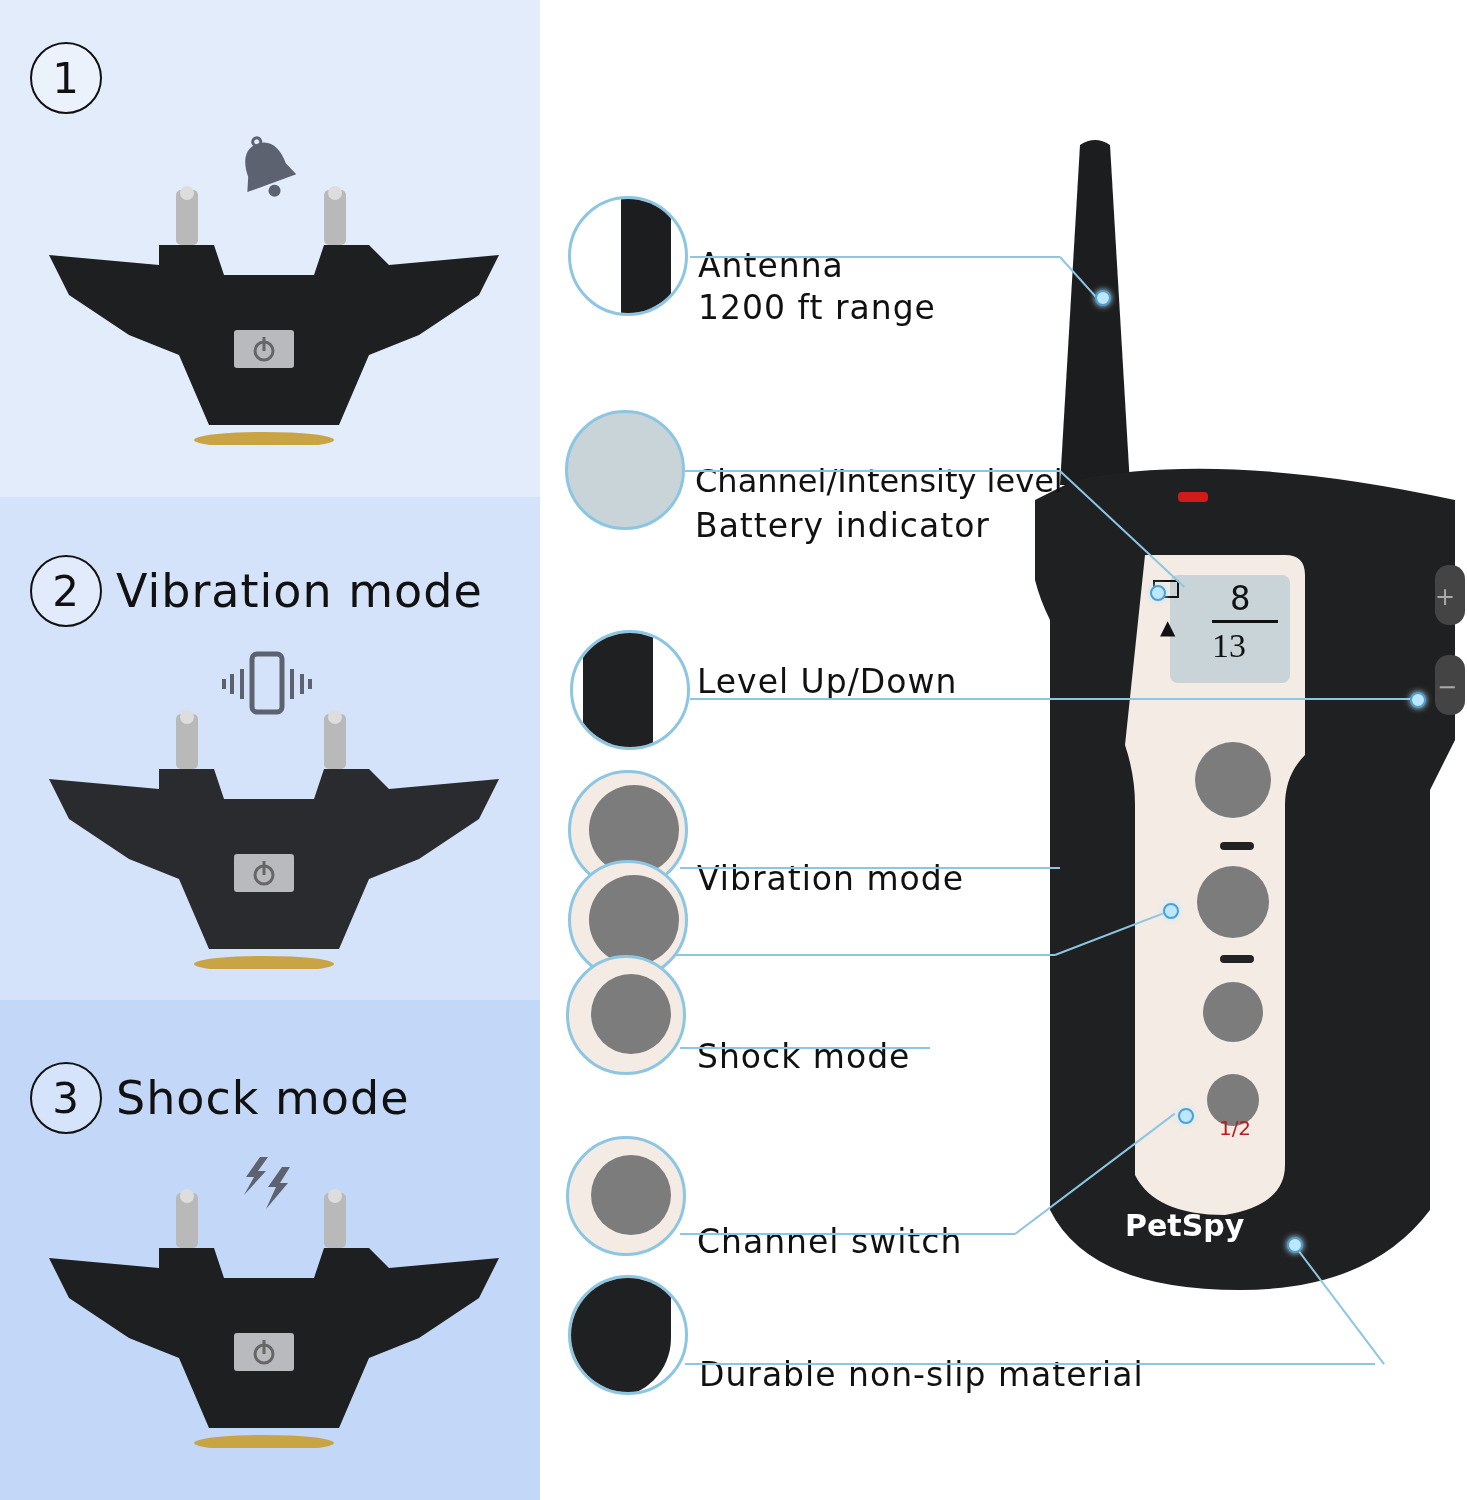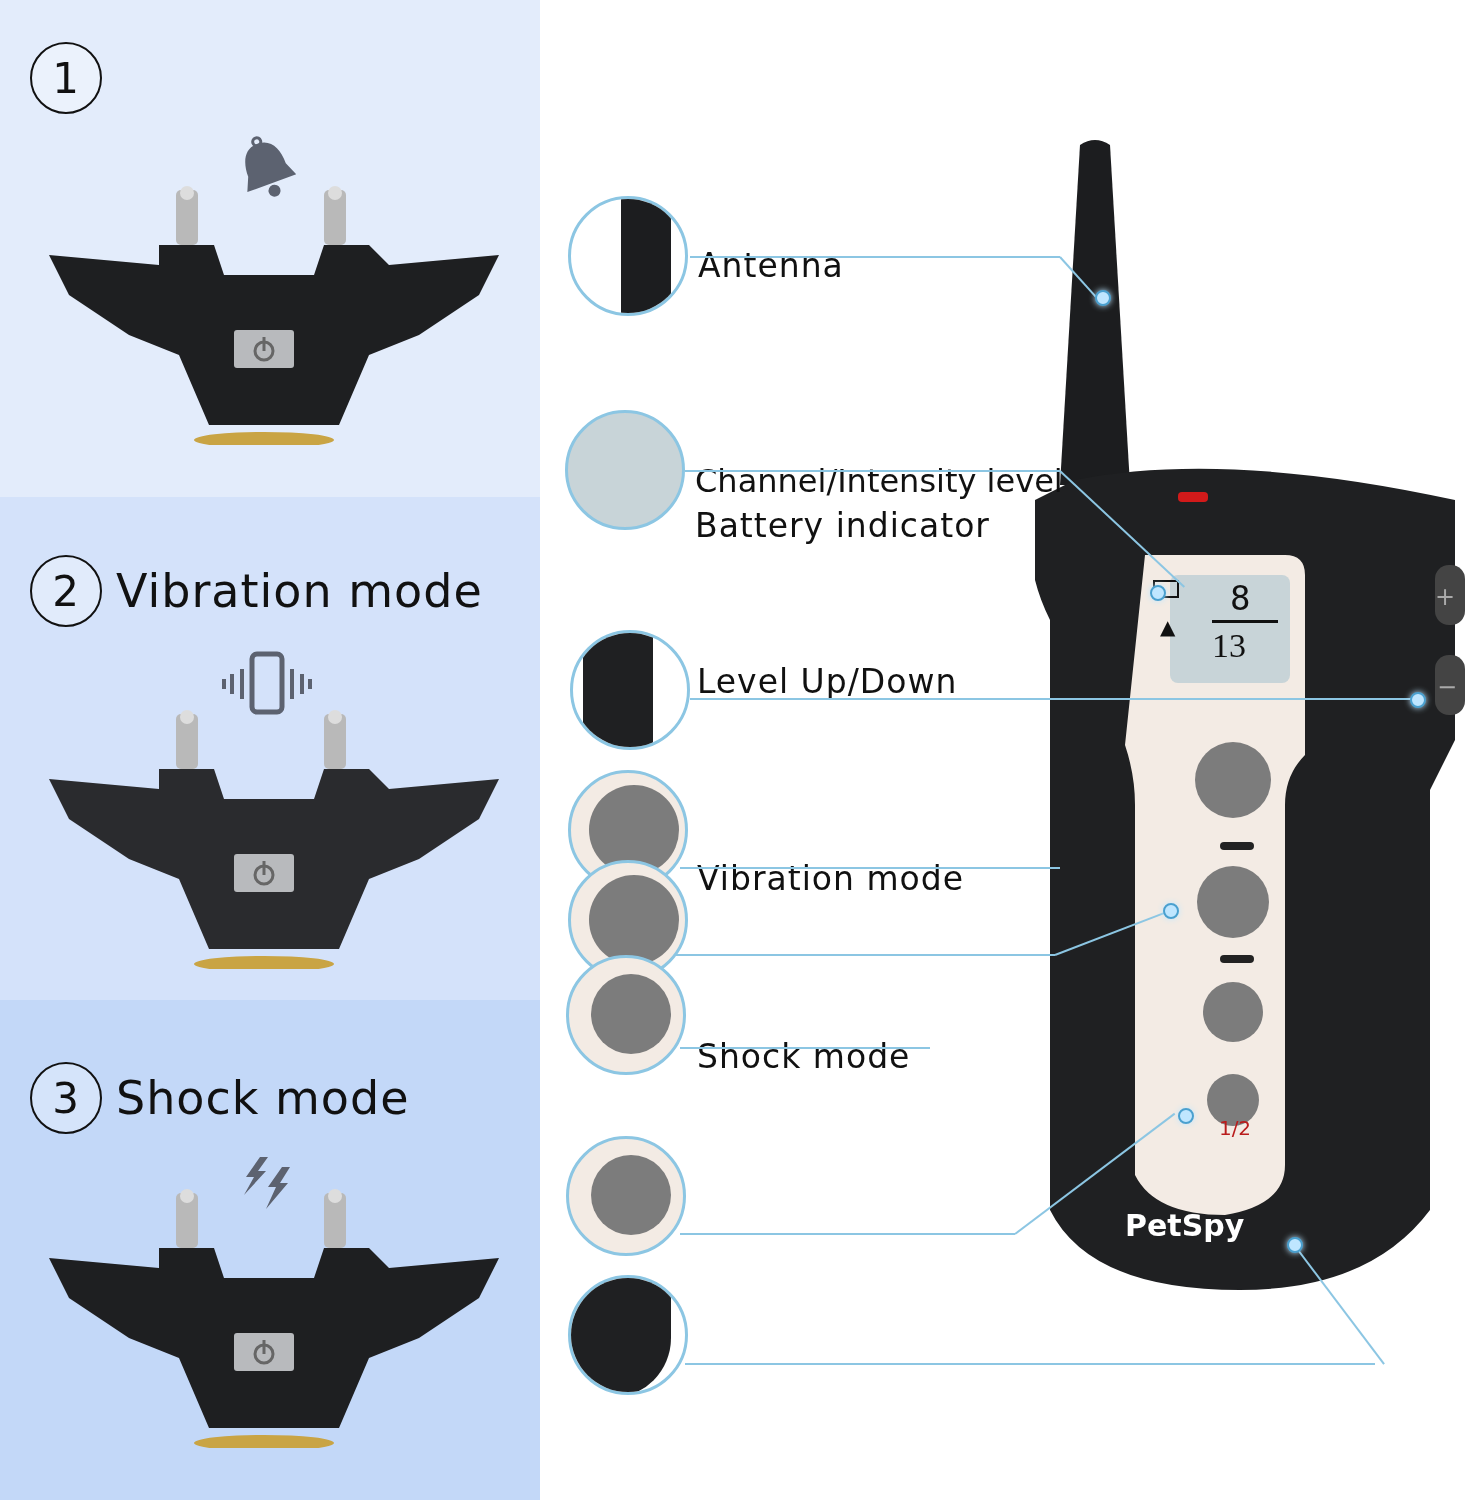--- a/index.html
+++ b/index.html
@@ -139,25 +139,28 @@
       <div style="position:absolute;left:22px;top:16px;width:80px;height:80px;border-radius:50%;background:#7c7c7c;"></div>
     </div>
   <div class="callout" style="left:26px;top:1136px;background:#f3ebe4;">
       <div style="position:absolute;left:22px;top:16px;width:80px;height:80px;border-radius:50%;background:#7c7c7c;"></div>
     </div>
   <div class="callout" style="left:28px;top:1275px;background:#fff;">
       <div style="position:absolute;left:0;top:0;width:100px;height:120px;background:#1f2022;border-radius:0 0 60px 0;"></div>
     </div>
 
   <div class="label" style="left:158px;top:214px;">Antenna</div>
+  <div class="label" style="left:158px;top:256px;">1200 ft range</div>
   <div class="label" style="left:155px;top:430px;font-size:32px;letter-spacing:0;">Channel/Intensity level</div>
   <div class="label" style="left:155px;top:474px;">Battery indicator</div>
   <div class="label" style="left:157px;top:630px;">Level Up/Down</div>
   <div class="label" style="left:157px;top:827px;">Vibration mode</div>
   <div class="label" style="left:157px;top:1005px;">Shock mode</div>
+  <div class="label" style="left:157px;top:1190px;">Channel switch</div>
+  <div class="label" style="left:159px;top:1323px;">Durable non-slip material</div>
 
   <div class="line" style="left:150px;top:256px;width:370px;"></div>
   <div class="line" style="left:520px;top:256px;width:55px;transform:rotate(48deg);"></div>
   <div class="line" style="left:145px;top:470px;width:375px;"></div>
   <div class="line" style="left:520px;top:470px;width:170px;transform:rotate(43deg);"></div>
   <div class="line" style="left:150px;top:698px;width:726px;"></div>
   <div class="line" style="left:140px;top:867px;width:380px;"></div>
   <div class="line" style="left:135px;top:954px;width:380px;"></div>
   <div class="line" style="left:515px;top:954px;width:123px;transform:rotate(-21deg);"></div>
   <div class="line" style="left:140px;top:1047px;width:250px;"></div>

